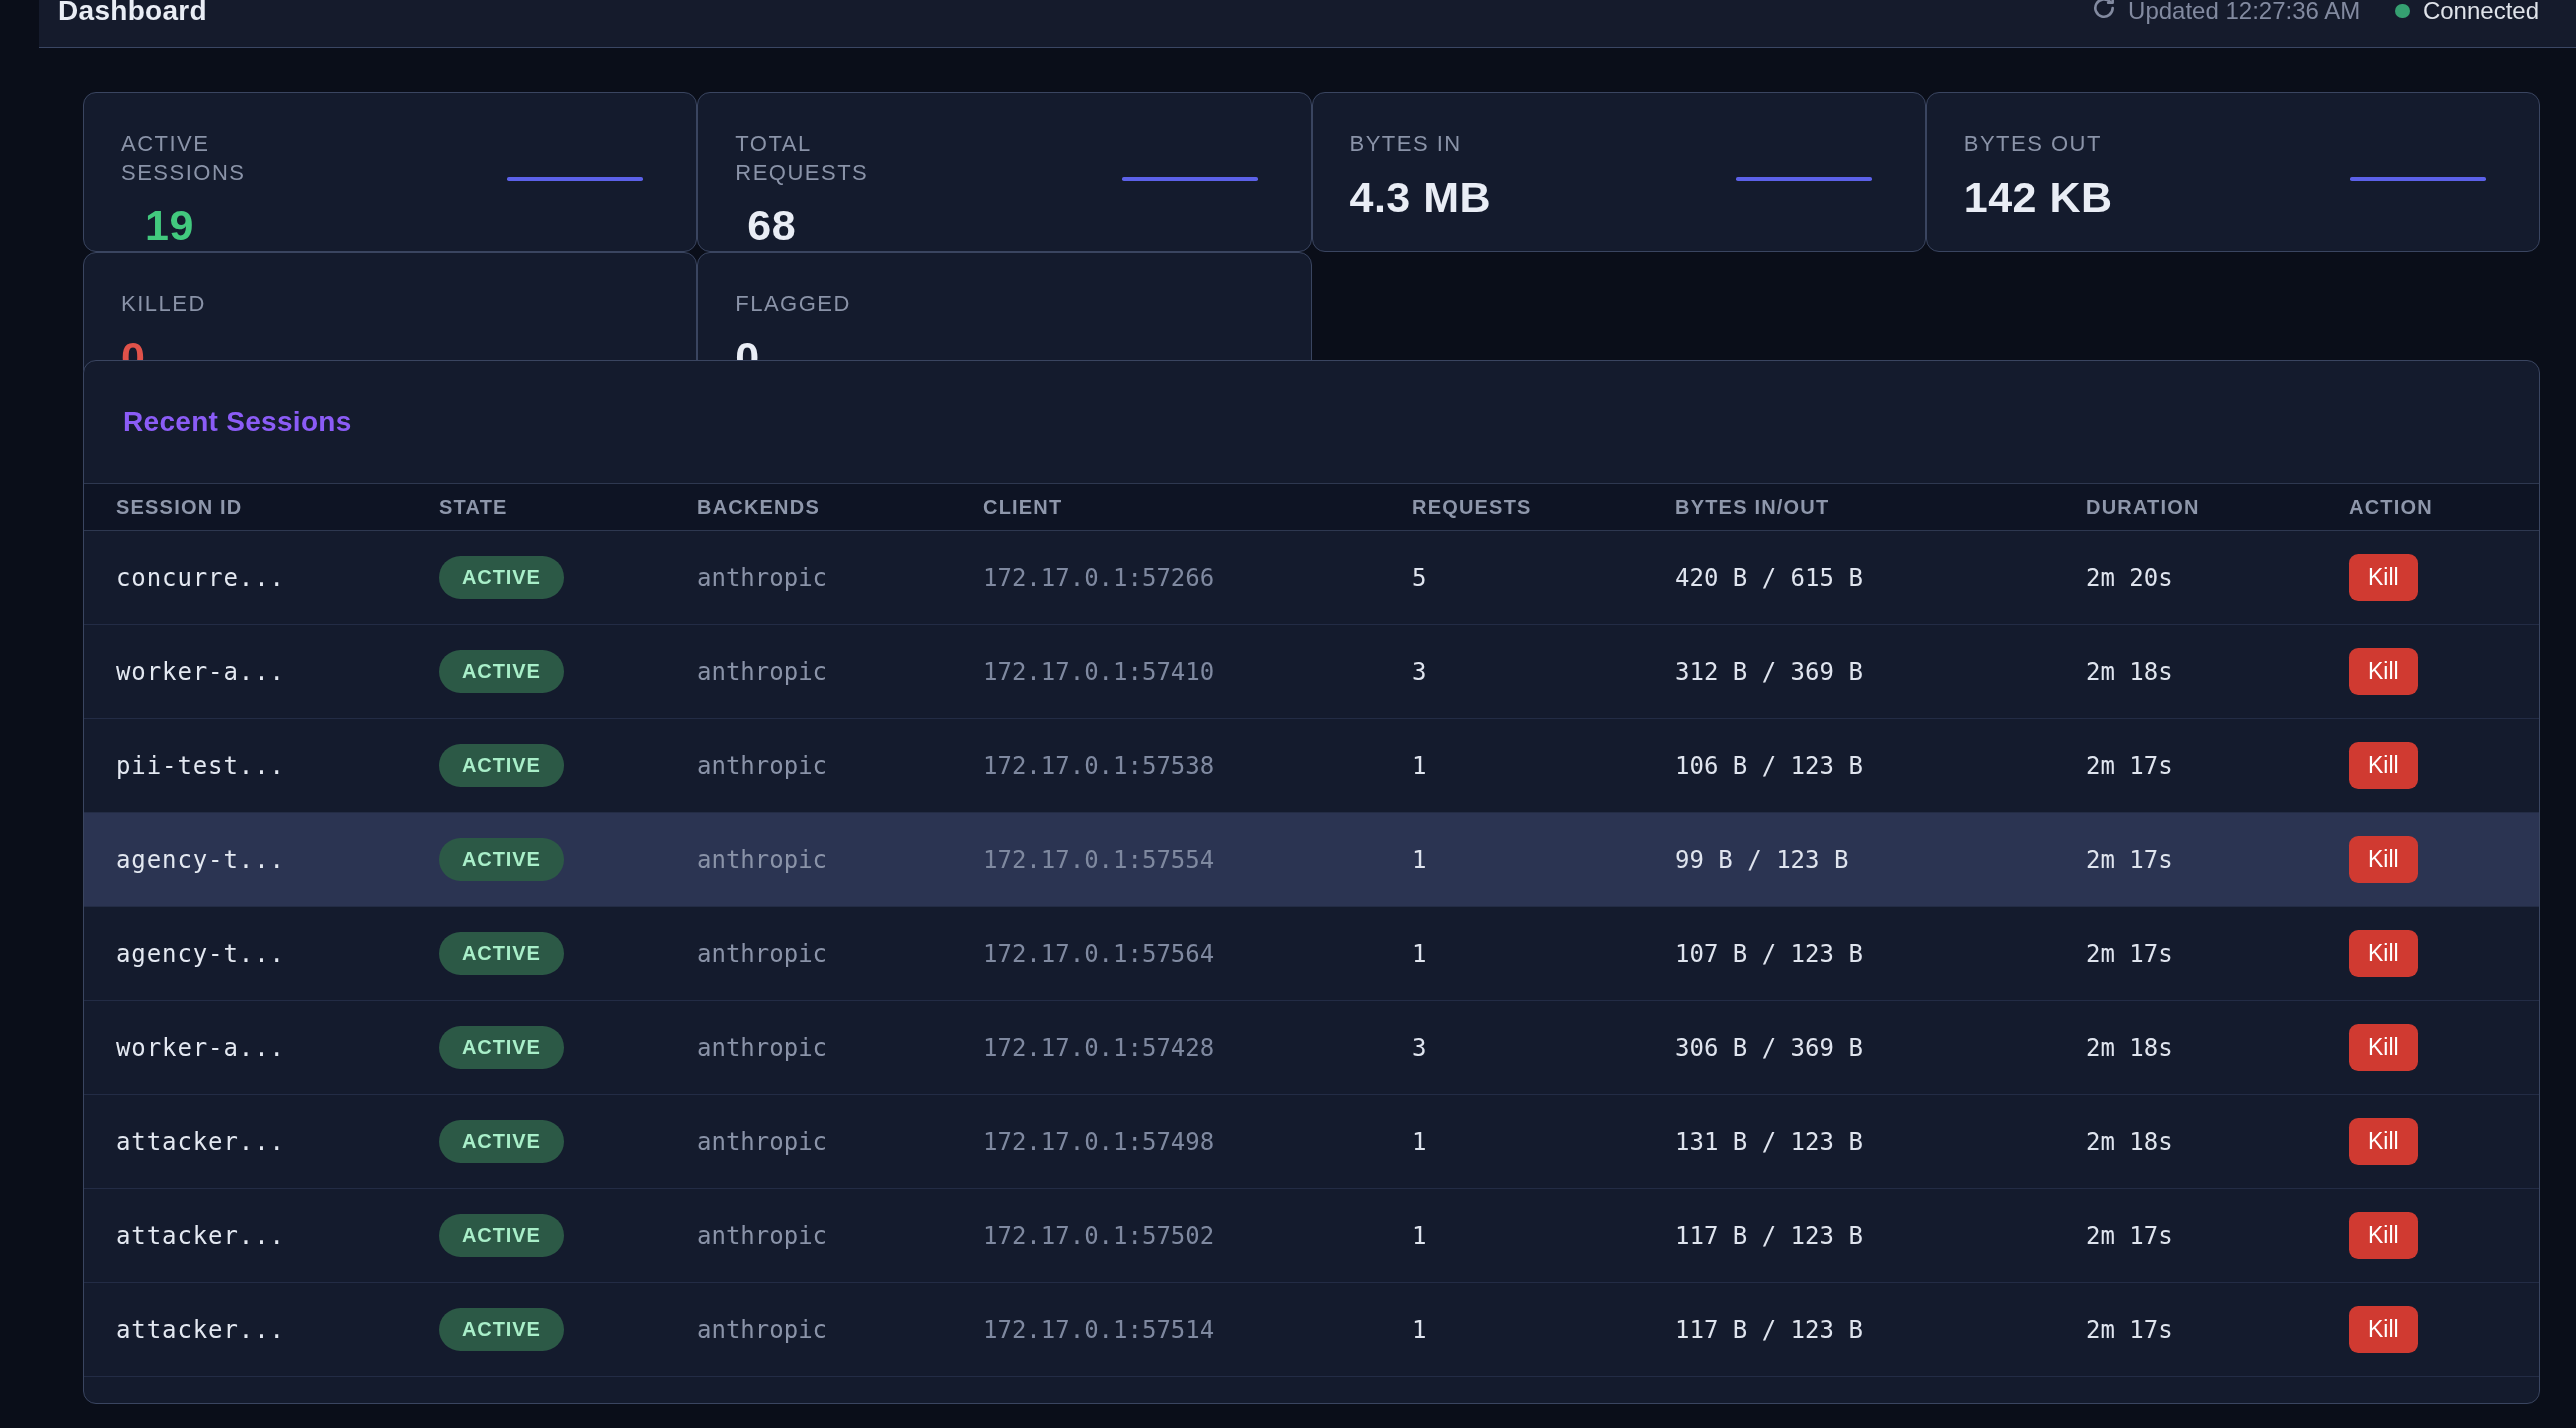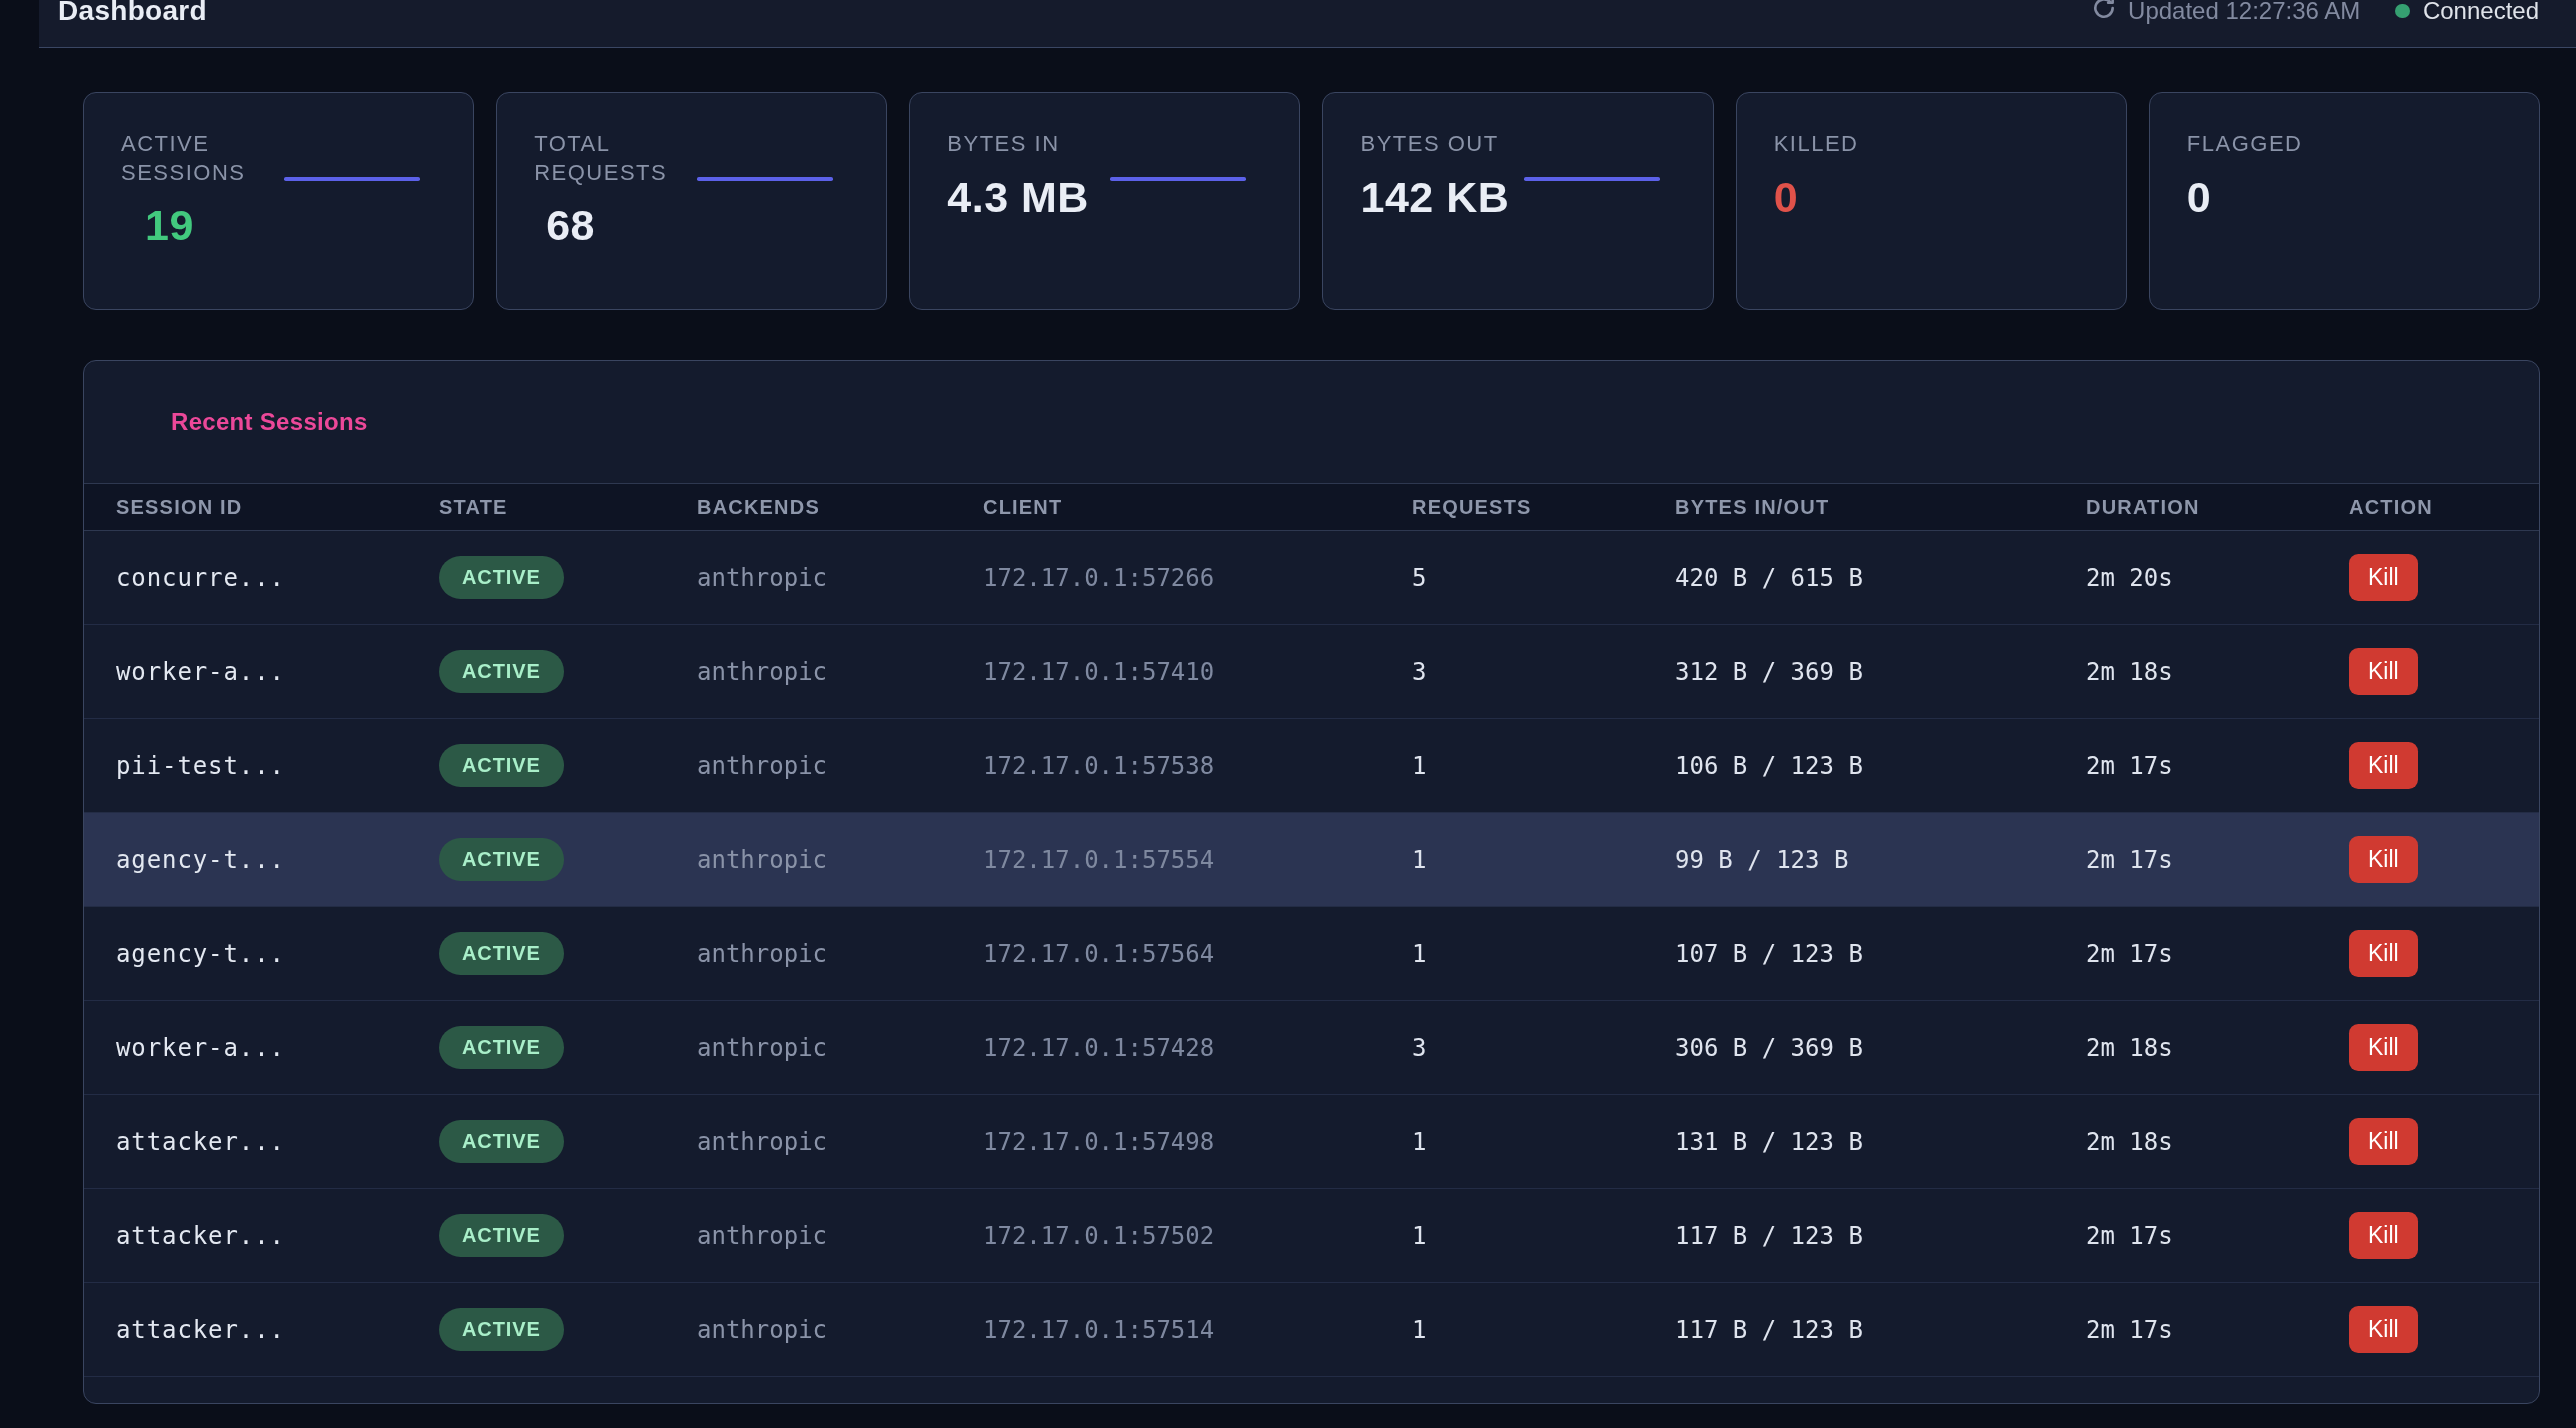--- a/index.html
+++ b/index.html
@@ -18,21 +18,21 @@
   }
   .topbar-title{font-size:28px;font-weight:700;color:#e9edf5;letter-spacing:0.3px;}
   .topbar-right{display:flex;align-items:center;gap:35px;}
   .updated{display:flex;align-items:center;gap:11px;color:#828aa0;font-size:24px;}
   .conn{display:flex;align-items:center;gap:13px;color:#dfe3ea;font-size:24px;}
   .dot{width:14.7px;height:14.7px;border-radius:50%;background:#35a071;}
   .refresh-svg{width:26px;height:26px;stroke:#828aa0;fill:none;stroke-width:2.4;}
   
   .cards{
     position:absolute;top:92px;left:83px;width:2457px;height:218px;
-    display:grid;grid-template-columns:repeat(6,1fr);gap:22px;box-sizing:border-box;
+    display:grid;grid-template-columns:repeat(4,1fr);box-sizing:border-box;
   }
   .card{
     position:relative;background:#141b2d;border:1.8px solid #3a4560;border-radius:13px;
     padding:37px 0 0 37px;box-sizing:border-box;
   }
   .card-label{
     font-size:22px;color:#8a93a8;letter-spacing:1.5px;line-height:1.3;
     width:197px;text-transform:uppercase;
   }
   .card-value{
@@ -46,21 +46,21 @@
   
   .panel{
     position:absolute;top:360px;left:83px;width:2457px;height:1044px;
     background:#141b2d;border:1.8px solid #3a4560;border-radius:13px;
     box-sizing:border-box;overflow:hidden;
   }
   .panel-header{
     height:122px;display:flex;align-items:center;justify-content:space-between;
     padding:0 42px 0 39px;
   }
-  .panel-title{font-size:24px;font-weight:700;color:#ec4899;letter-spacing:0.3px;margin-left:48px;}
+  .panel-title{font-size:28px;font-weight:700;color:#8b5cf6;letter-spacing:0.3px;}
   .search-box{
     position:relative;width:444px;height:53px;background:#0c111f;
     border:1.8px solid #39455f;border-radius:9.2px;box-sizing:border-box;
   }
   .search-box input{
     position:absolute;inset:0;background:transparent;border:0;outline:none;
     color:#cdd4e2;font-size:24px;padding:0 16.5px 0 57px;width:100%;box-sizing:border-box;
     font-family:"Liberation Sans",sans-serif;
   }
   .search-box input::placeholder{color:#6f7890;}

